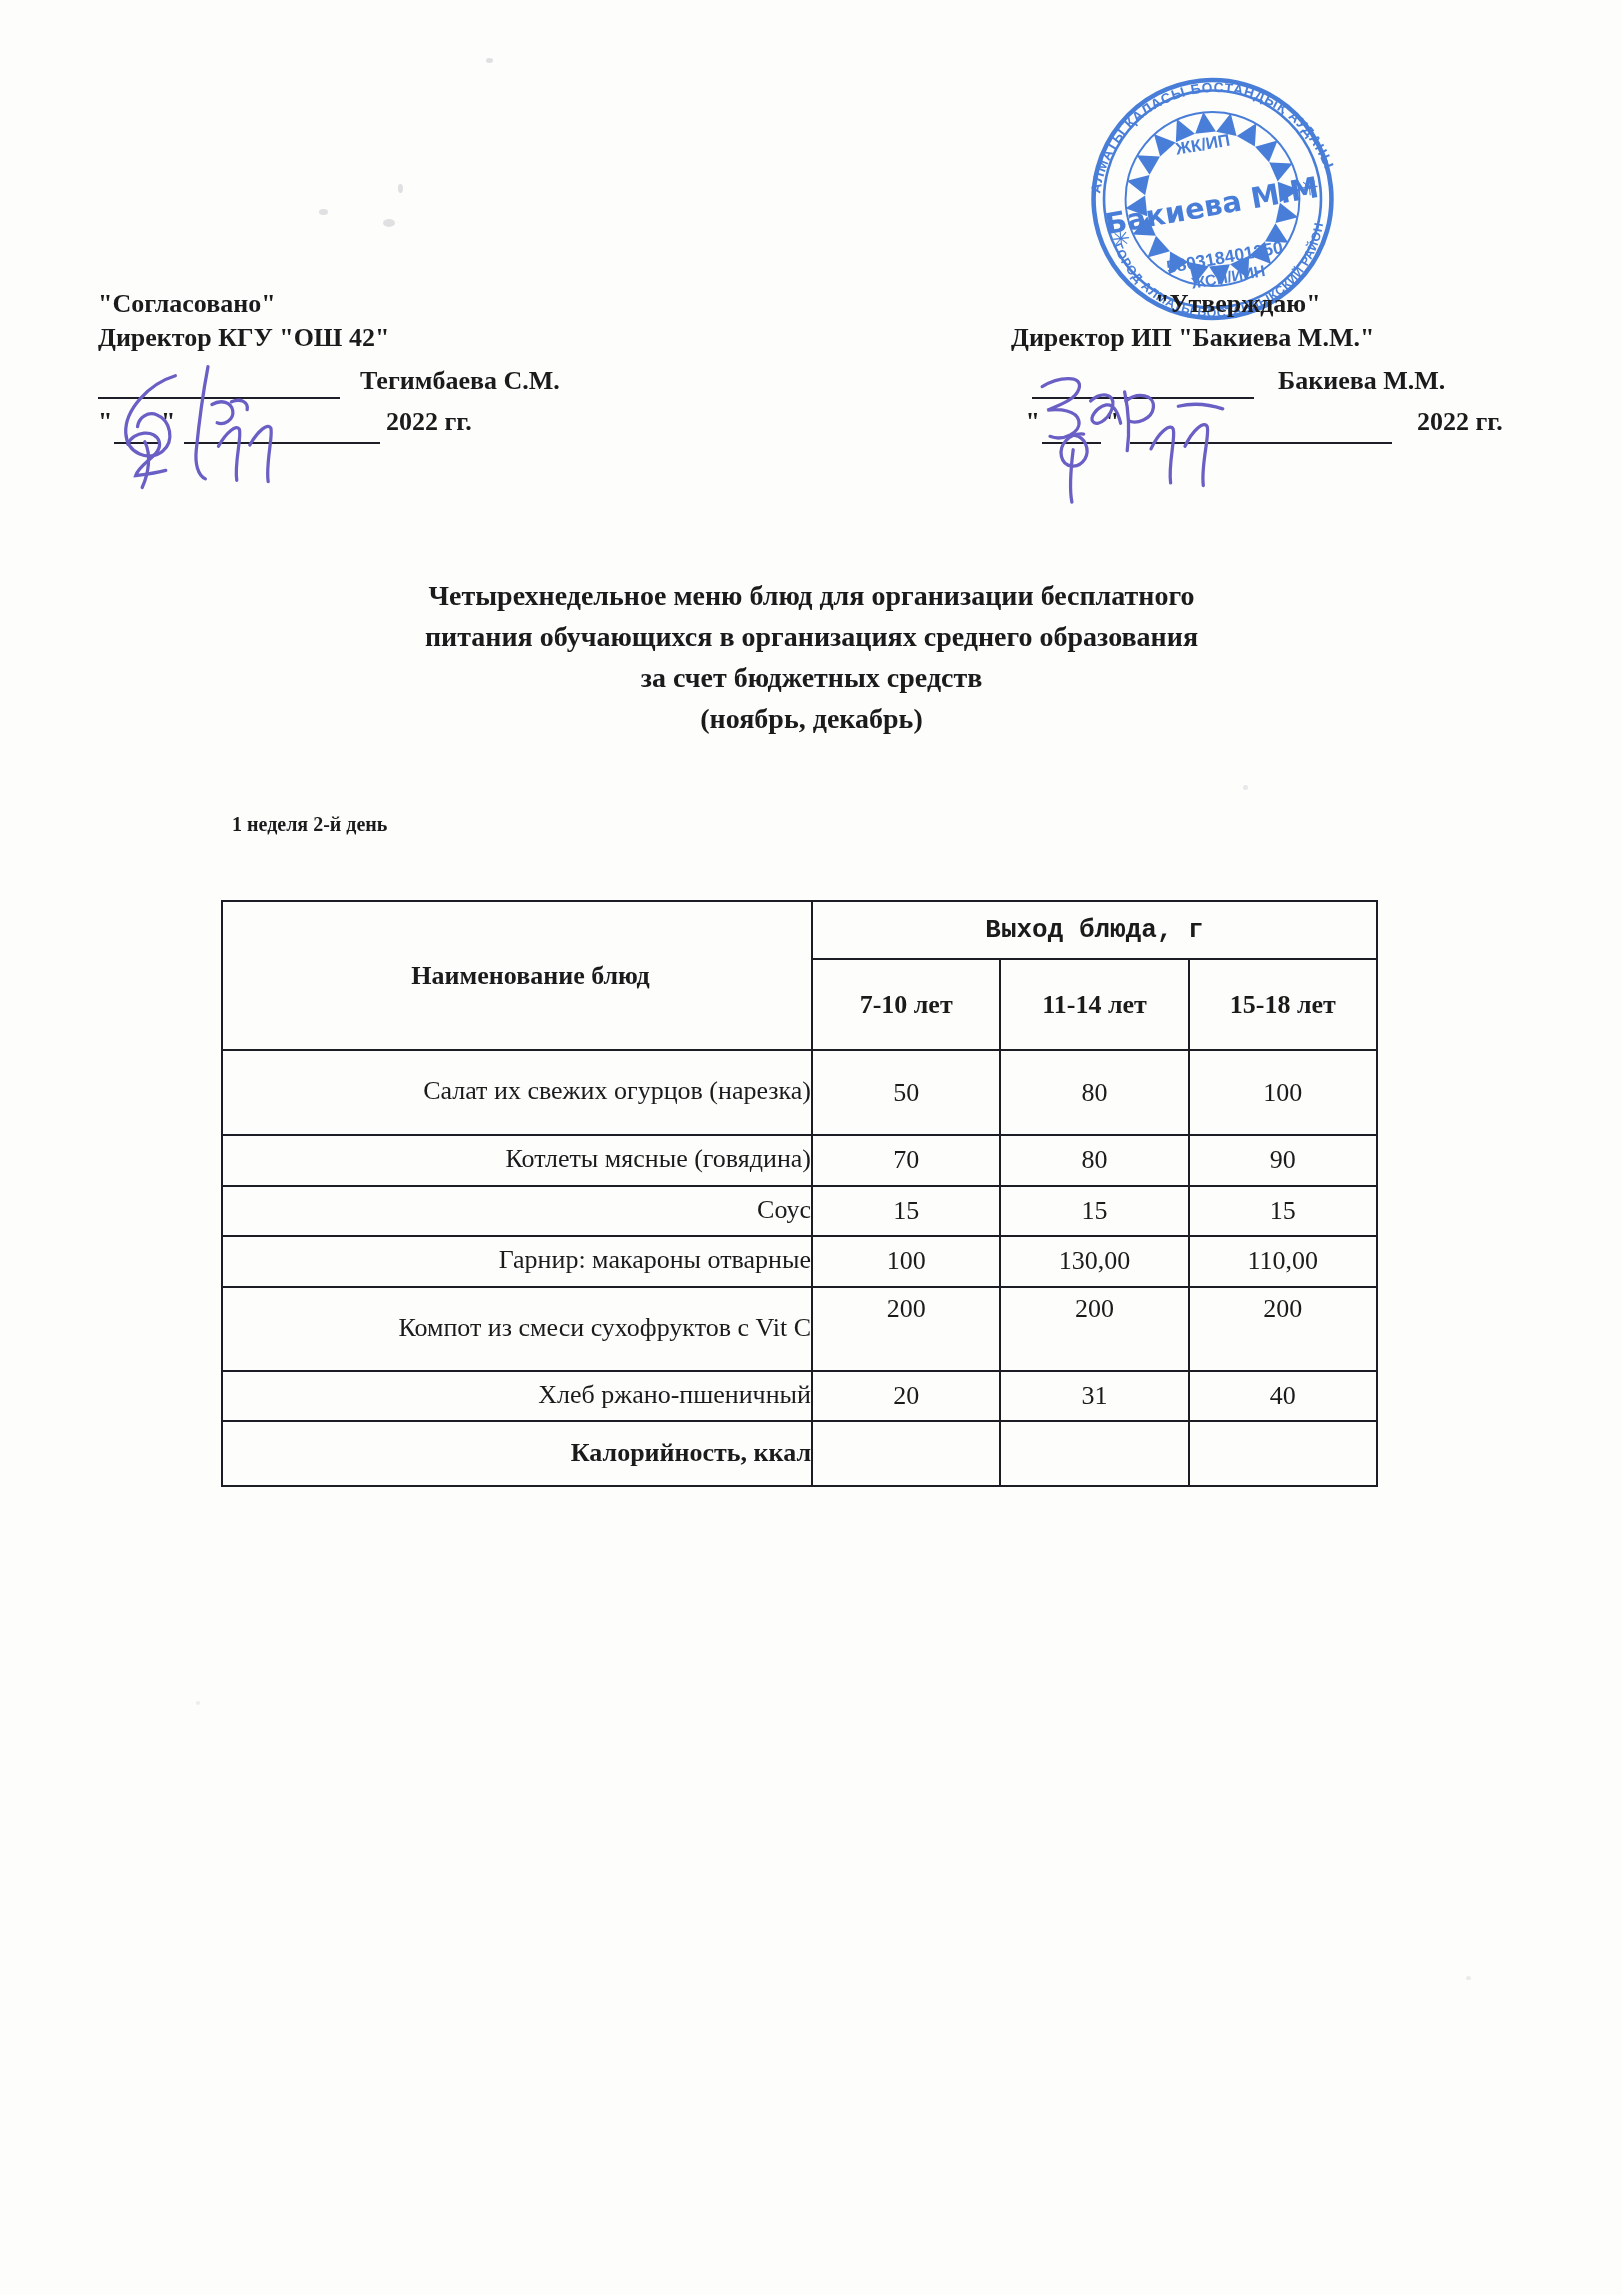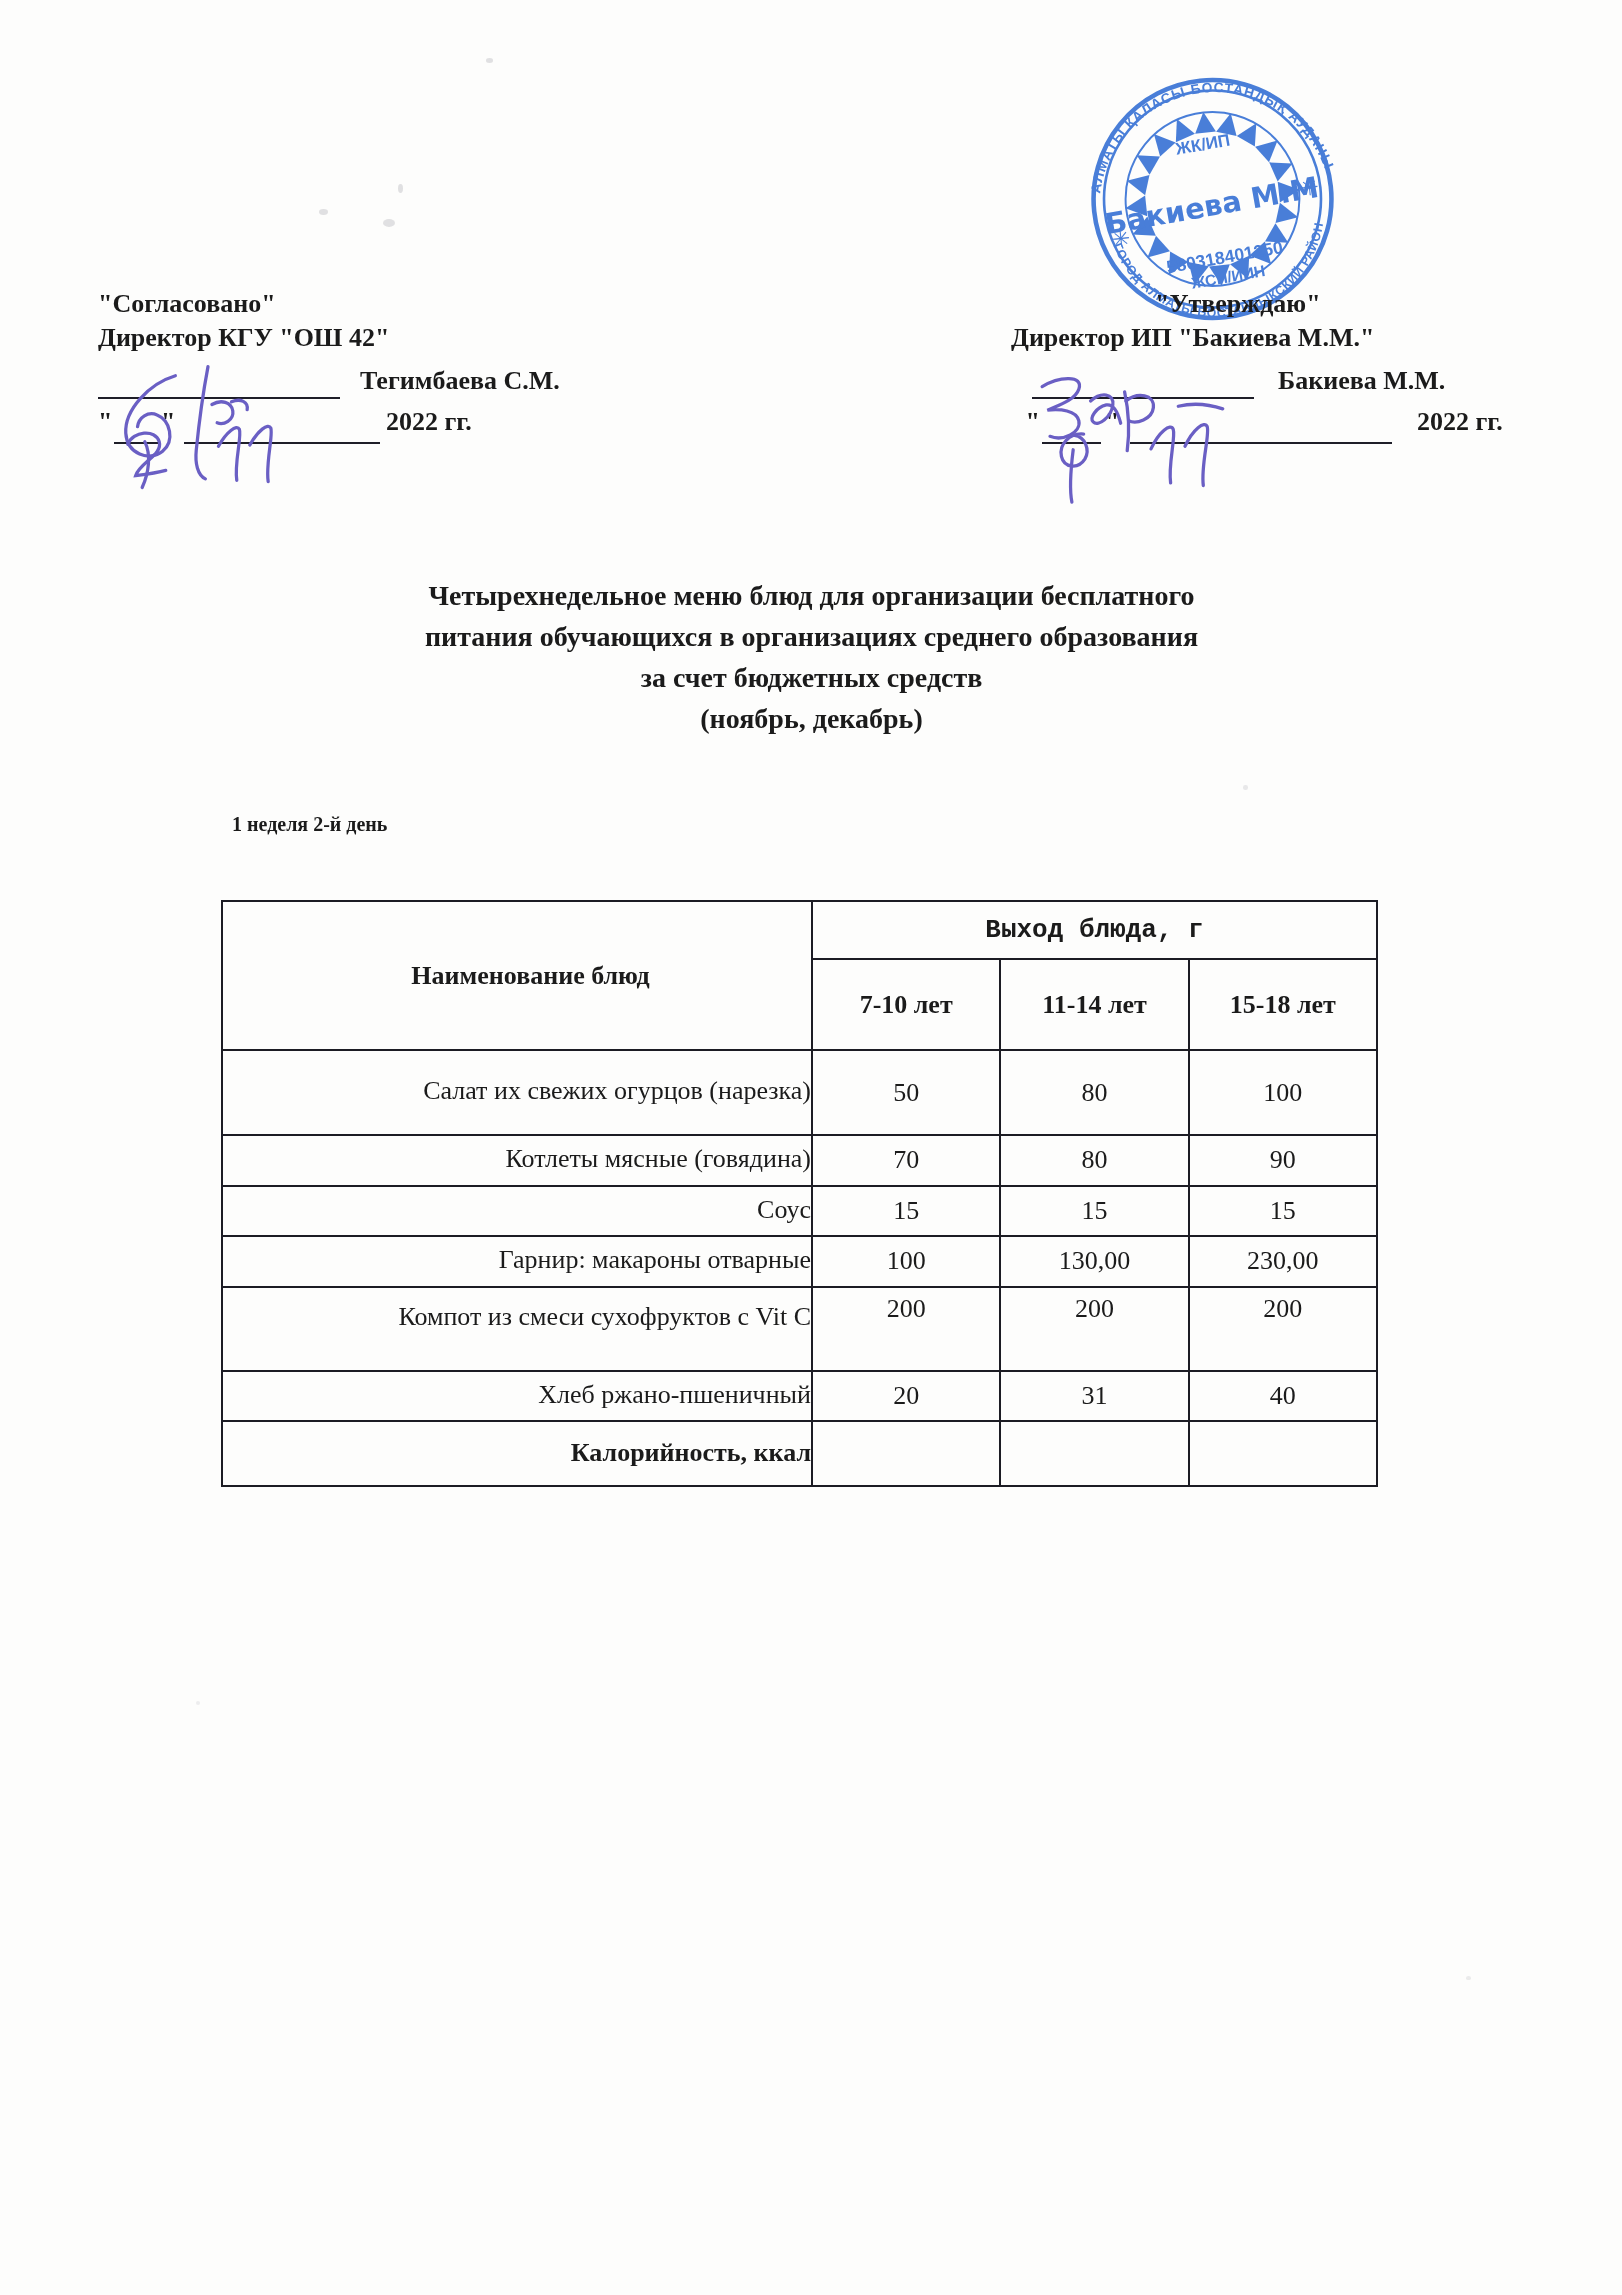--- a/index.html
+++ b/index.html
@@ -355,24 +355,24 @@
       <tr style="height:41px;">
         <td class="name-cell">Соус</td>
         <td class="val-cell">15</td>
         <td class="val-cell">15</td>
         <td class="val-cell">15</td>
       </tr>
       <tr style="height:43px;">
         <td class="name-cell">Гарнир: макароны отварные</td>
         <td class="val-cell">100</td>
         <td class="val-cell">130,00</td>
-        <td class="val-cell">230,00</td>
+        <td class="val-cell">110,00</td>
       </tr>
       <tr style="height:84px;">
-        <td class="name-cell" style="vertical-align:top;padding-top:11px;">Компот из смеси сухофруктов с Vit C</td>
+        <td class="name-cell" style="vertical-align:top;padding-top:22px;">Компот из смеси сухофруктов с Vit C</td>
         <td class="val-cell" style="vertical-align:top;padding-top:6.5px;">200</td>
         <td class="val-cell" style="vertical-align:top;padding-top:6.5px;">200</td>
         <td class="val-cell" style="vertical-align:top;padding-top:6.5px;">200</td>
       </tr>
       <tr style="height:41px;">
         <td class="name-cell">Хлеб ржано-пшеничный</td>
         <td class="val-cell">20</td>
         <td class="val-cell">31</td>
         <td class="val-cell">40</td>
       </tr>

